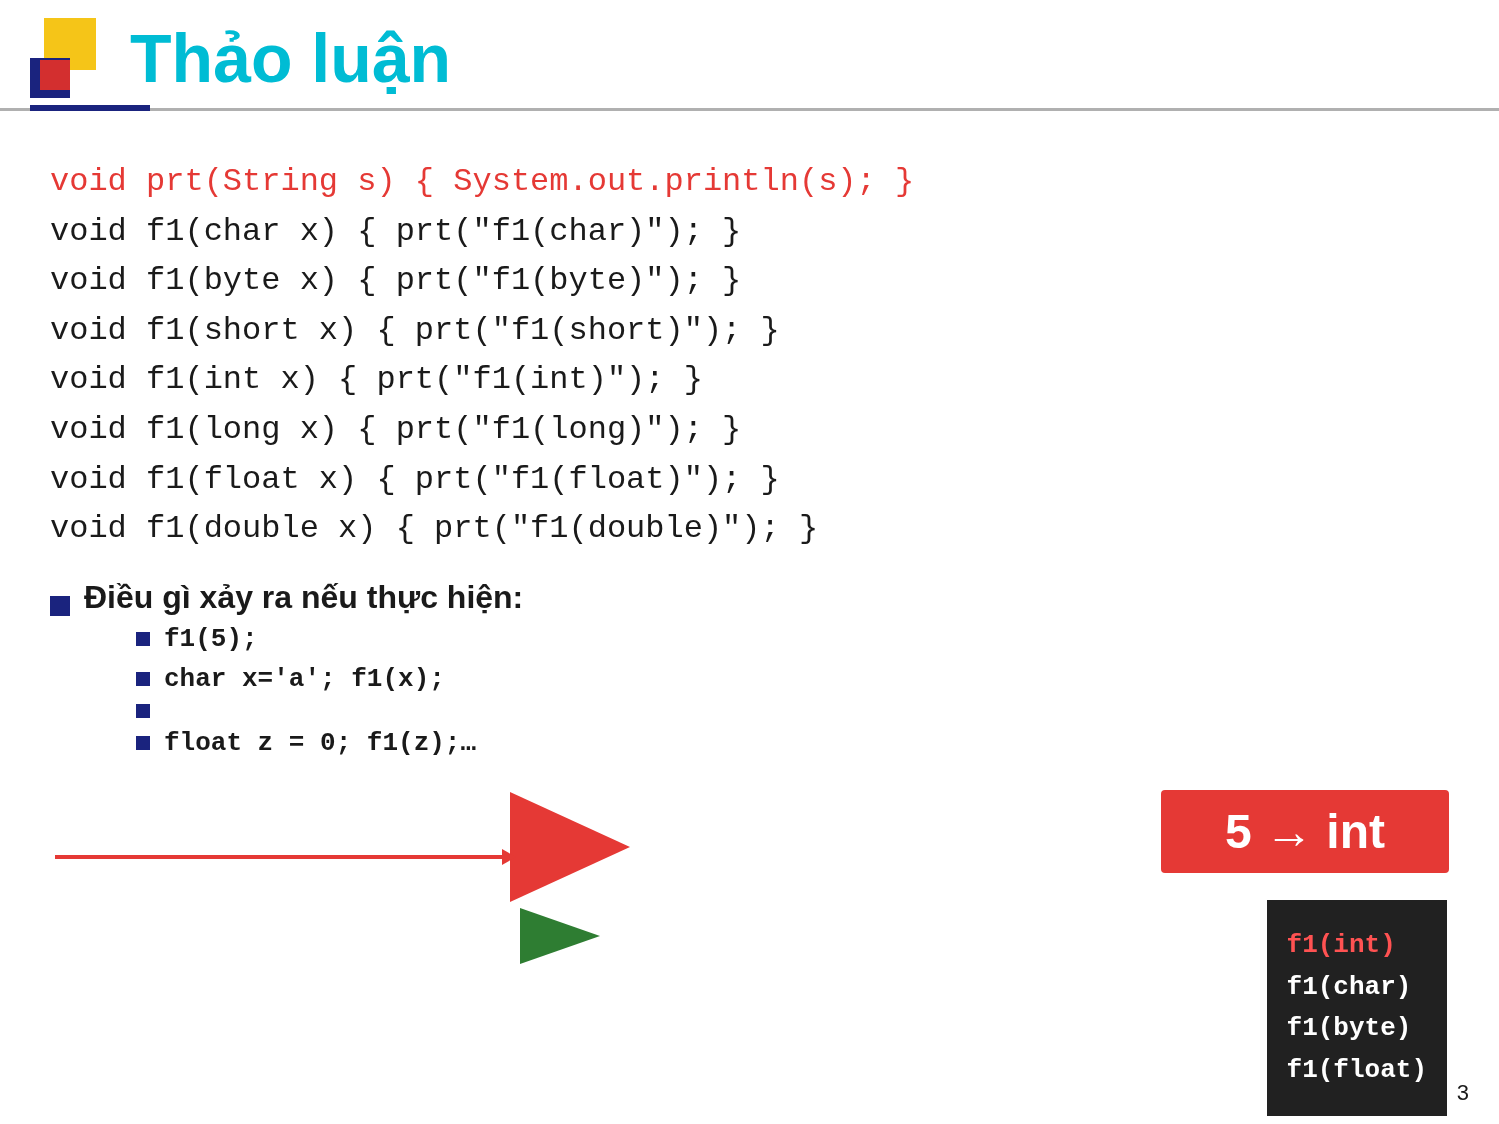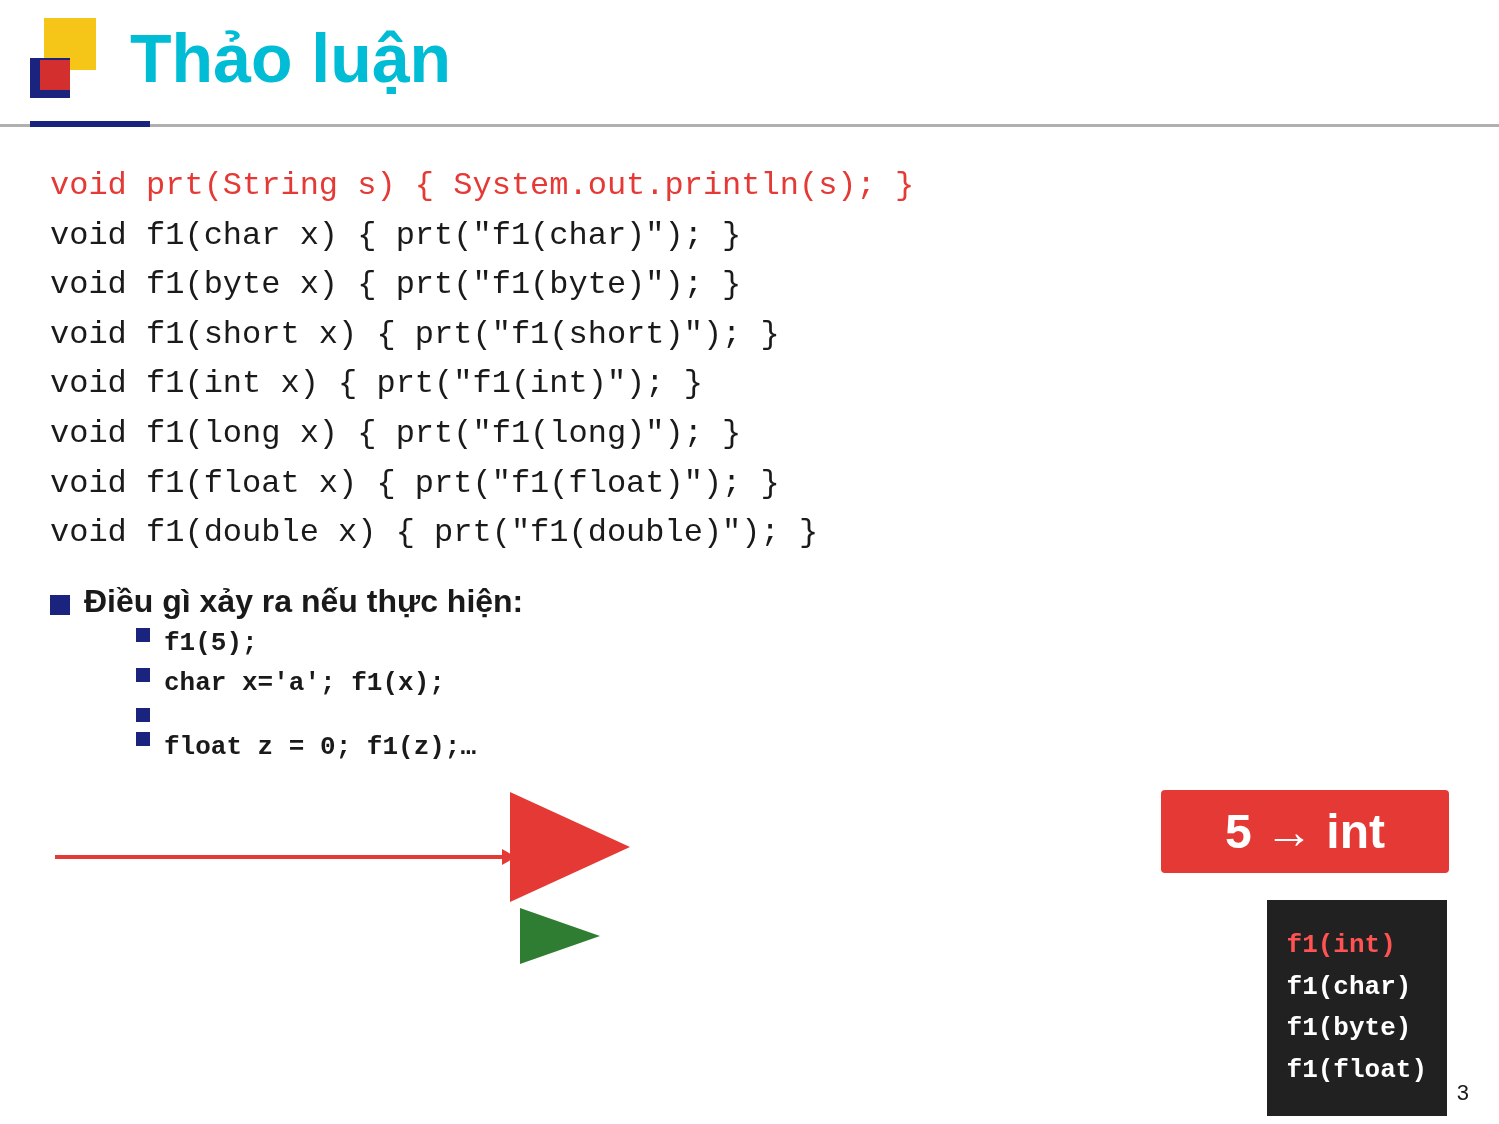--- a/index.html
+++ b/index.html
@@ -10,23 +10,23 @@
       background: #ffffff;
       font-family: Arial, sans-serif;
       overflow: hidden;
       position: relative;
     }
 
     
     .header {
       display: flex;
       align-items: center;
-      padding: 18px 40px 26px 30px;
+      padding: 18px 40px 10px 30px;
       border-bottom: 3px solid #b0b0b0;
-      margin-bottom: 4px;
+      margin-bottom: 16px;
       position: relative;
     }
 
     .logo-block {
       position: relative;
       width: 80px;
       height: 80px;
       margin-right: 20px;
       flex-shrink: 0;
     }
@@ -97,21 +97,21 @@
       color: #e53935;
     }
 
     
     .bullet-section {
       margin-top: 10px;
     }
 
     .bullet-main {
       display: flex;
-      align-items: center;
+      align-items: flex-end;
       font-size: 32px;
       font-weight: bold;
       color: #1a1a1a;
       margin-bottom: 8px;
       position: relative;
     }
 
     .bullet-main .square-bullet {
       display: inline-block;
       width: 20px;
@@ -128,20 +128,21 @@
       color: #1a1a1a;
     }
 
     .sub-bullets {
       margin-left: 58px;
       margin-top: 5px;
     }
 
     .sub-bullet-item {
       display: flex;
+      align-items: center;
       margin-bottom: 10px;
       font-family: 'Courier New', Courier, monospace;
       font-size: 26px;
       font-weight: bold;
       color: #1a1a1a;
       position: relative;
       padding-left: 28px;
     }
 
     .sub-bullet-item .sq-bullet {

